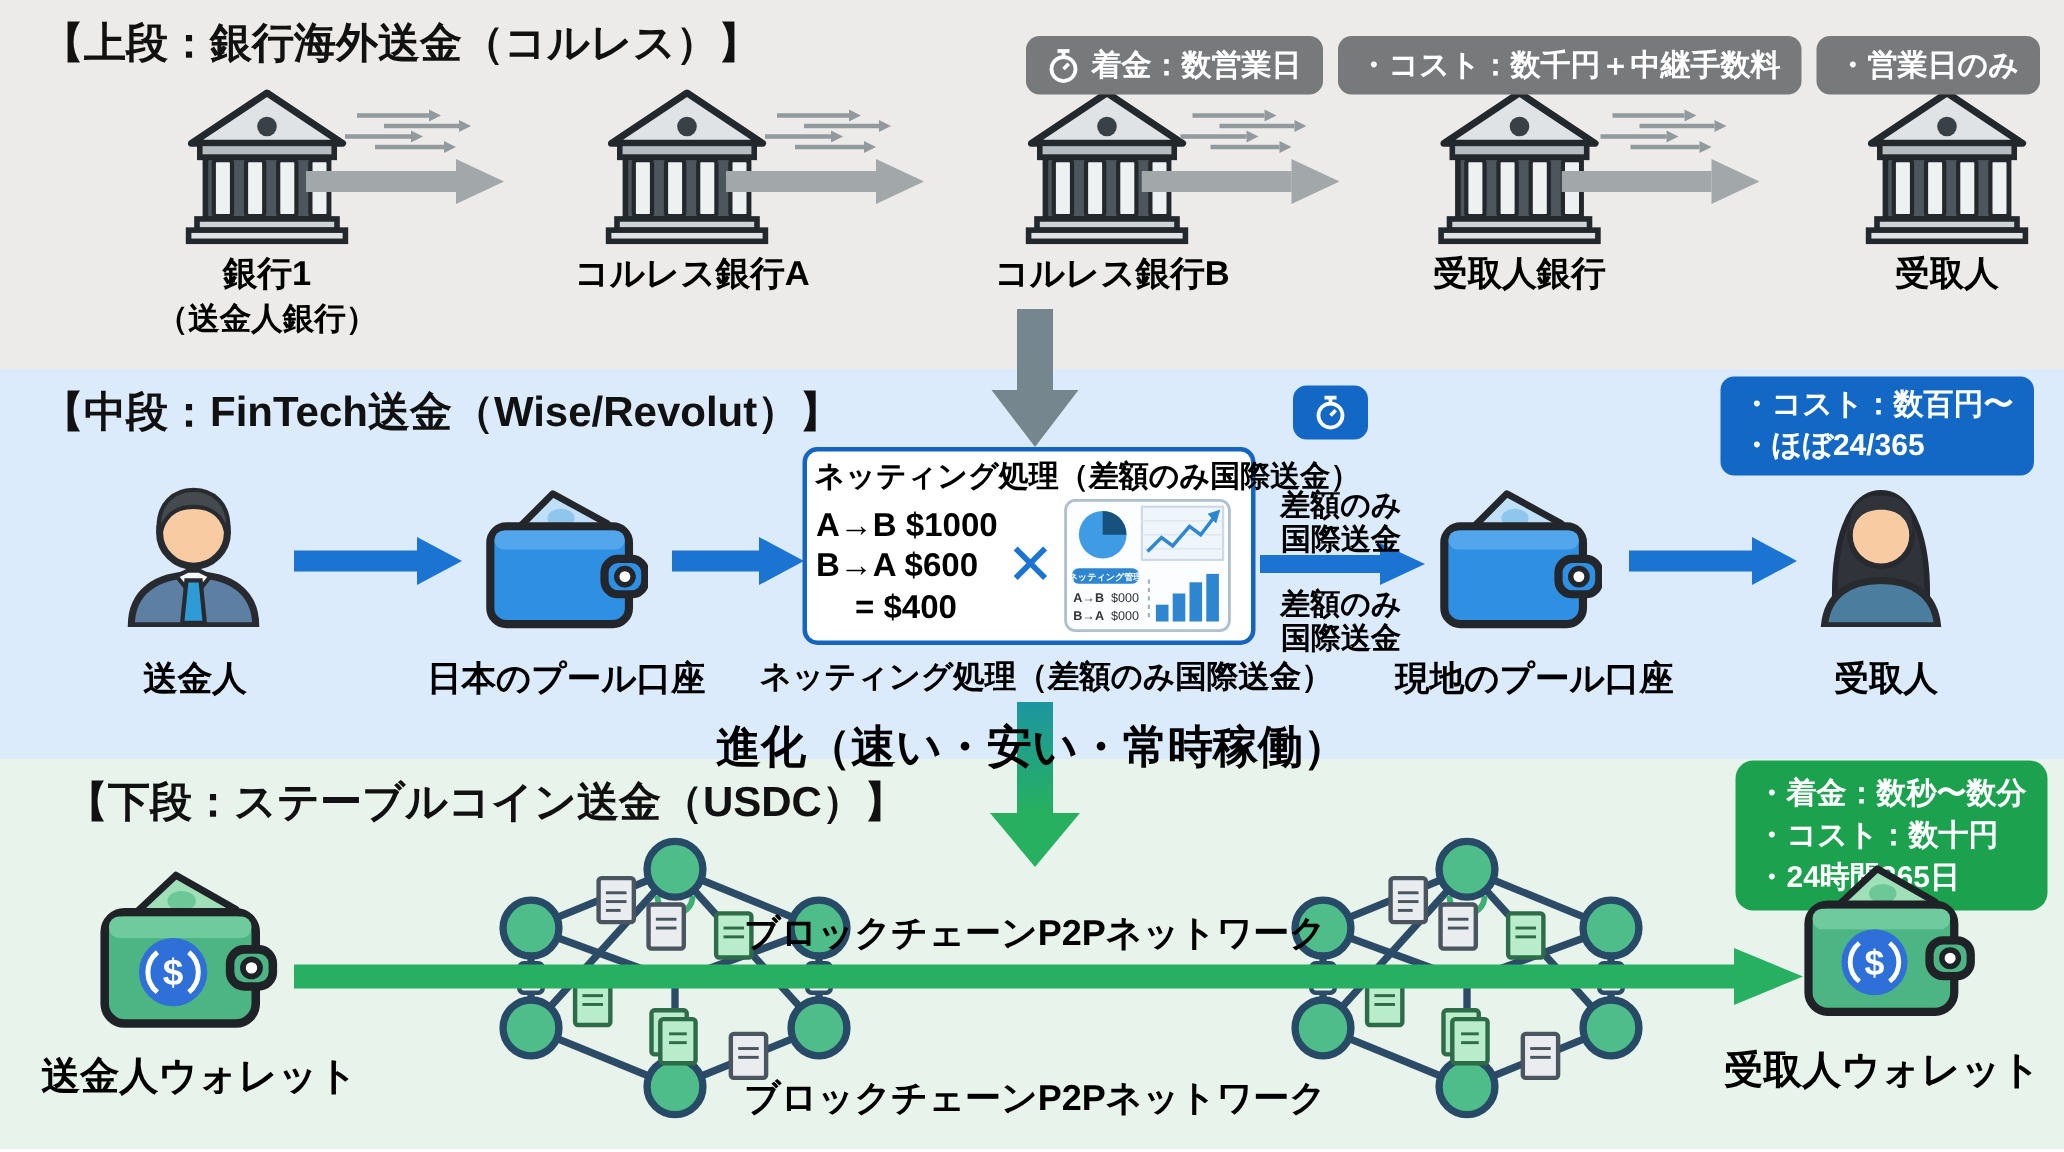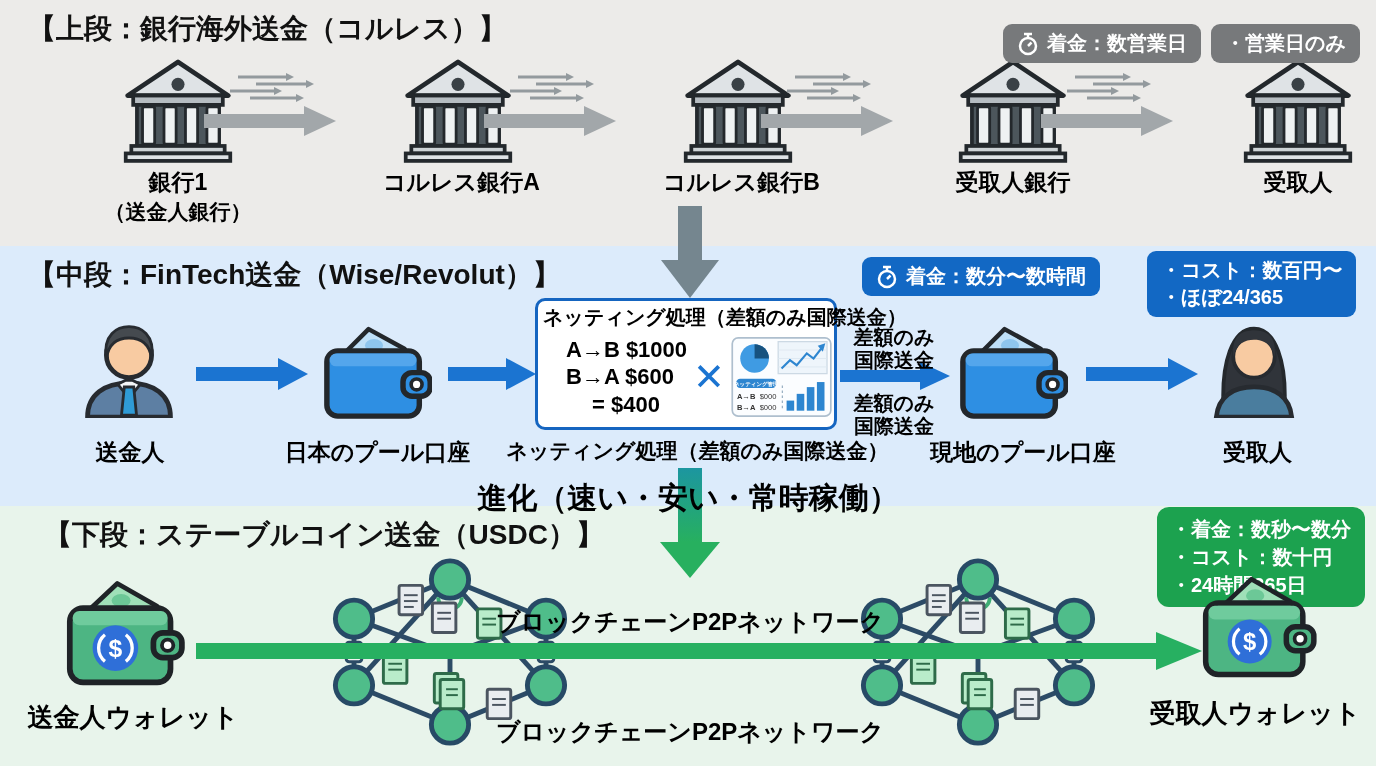--- a/index.html
+++ b/index.html
@@ -18,21 +18,21 @@
   .badge-green { position:absolute; background:#1ca24f; color:#fff; font-weight:bold; font-size:20px; border-radius:12px; padding:8px 14px; line-height:1.4; z-index:4; white-space:nowrap; }
   .bank { position:absolute; top:58px; width:150px; text-align:center;margin-left:48px; }
   .bank svg { display:block; margin:0 auto; }
   .bank-label { font-size:23px; font-weight:bold; margin-top:4px; white-space:nowrap; }
   .bank-sub { font-size:21px; font-weight:bold; white-space:nowrap; }
   .abs { position:absolute; }
   .midlabel { position:absolute; top:437px; font-size:23px; font-weight:bold; text-align:center; white-space:nowrap; z-index:3; }
   .netting-box { position:absolute; left:535px; top:298px; width:302px; height:132px; background:#ffffff; border:3px solid #1565c0; border-radius:10px; z-index:2; }
   .netting-title { position:absolute; left:5px; top:3px; font-size:20px; font-weight:bold; white-space:nowrap; }
   .netting-content { position:absolute; left:6px; top:28px; right:2px; bottom:2px; display:flex; align-items:center; gap:6px; }
-  .netting-lines { font-size:22px; font-weight:bold; line-height:1.25; white-space:nowrap;margin-left:22px; }
+  .netting-lines { font-size:22px; font-weight:bold; line-height:1.25; white-space:nowrap; }
   .netting-lines .l3 { padding-left:26px; }
   .netting-times { font-size:38px; font-weight:bold; color:#1b74d1; line-height:1; }
   .diff { position:absolute; width:104px; text-align:center; font-size:20px; font-weight:bold; line-height:1.15; z-index:3; }
   .transition-label { position:absolute; top:478px; left:0; width:1376px; text-align:center; font-size:30px; font-weight:bold; z-index:6; }
   .p2p { position:absolute; left:344px; width:692px; text-align:center; font-size:24px; font-weight:bold; z-index:6; white-space:nowrap; }
   .wallet-label { position:absolute; font-size:26px; font-weight:bold; text-align:center; white-space:nowrap; z-index:4; } .z2 { z-index:2; } .z5 { z-index:5; }
 </style>
 </head>
 <body>
 
@@ -45,20 +45,23 @@
 
   <div class="badges" style="top:13px; right:16px;">
     <div class="badge badge-gray">
       <svg width="22" height="24" viewBox="0 0 22 24">
         <line x1="7" y1="2" x2="15" y2="2" stroke="#fff" stroke-width="2.5"></line>
         <line x1="11" y1="2" x2="11" y2="6" stroke="#fff" stroke-width="2.5"></line>
         <circle cx="11" cy="14" r="8" stroke="#fff" stroke-width="2.5" fill="none"></circle>
         <line x1="11" y1="14" x2="14.5" y2="10.5" stroke="#fff" stroke-width="2.5"></line>
       </svg>
       <span>着金：数営業日</span>
+    </div>
+    <div class="badge badge-gray">
+      <span>・コスト：数千円＋中継手数料</span>
     </div>
     <div class="badge badge-gray">
       <span>・営業日のみ</span>
     </div>
   </div>
 
   <div class="bank" style="left:55px;">
     <svg width="112" height="105" viewBox="0 0 120 112">
       <polygon points="60,4 114,40 6,40" fill="#dfe3e6" stroke="#23282c" stroke-width="5" stroke-linejoin="round"></polygon>
       <circle cx="60" cy="28" r="7" fill="#3a4146"></circle>
@@ -201,21 +204,20 @@
   <div class="sec-title" style="left:28px; top:256px;">【中段：FinTech送金（Wise/Revolut）】</div>
 
   <div class="badges" style="left:862px; top:257px;">
     <div class="badge badge-blue">
       <svg width="22" height="24" viewBox="0 0 22 24">
         <line x1="7" y1="2" x2="15" y2="2" stroke="#fff" stroke-width="2.5"></line>
         <line x1="11" y1="2" x2="11" y2="6" stroke="#fff" stroke-width="2.5"></line>
         <circle cx="11" cy="14" r="8" stroke="#fff" stroke-width="2.5" fill="none"></circle>
         <line x1="11" y1="14" x2="14.5" y2="10.5" stroke="#fff" stroke-width="2.5"></line>
       </svg>
-      <span>着金：数分〜数時間</span>
     </div>
   </div>
   <div class="badge badge-blue badge-multi abs" style="left:1147px; top:251px;">
     <div>・コスト：数百円〜</div>
     <div>・ほぼ24/365</div>
   </div>
 
   <svg class="abs" style="left:80px; top:322px;" width="98" height="96" viewBox="0 0 104 100">
     <path d="M8,100 C8,76 26,64 52,64 C78,64 96,76 96,100 Z" fill="#5d7fa3" stroke="#272b30" stroke-width="5"></path>
     <path d="M40,65 L52,80 L64,65 L56,61 L48,61 Z" fill="#f4f6f8" stroke="#272b30" stroke-width="3"></path>

